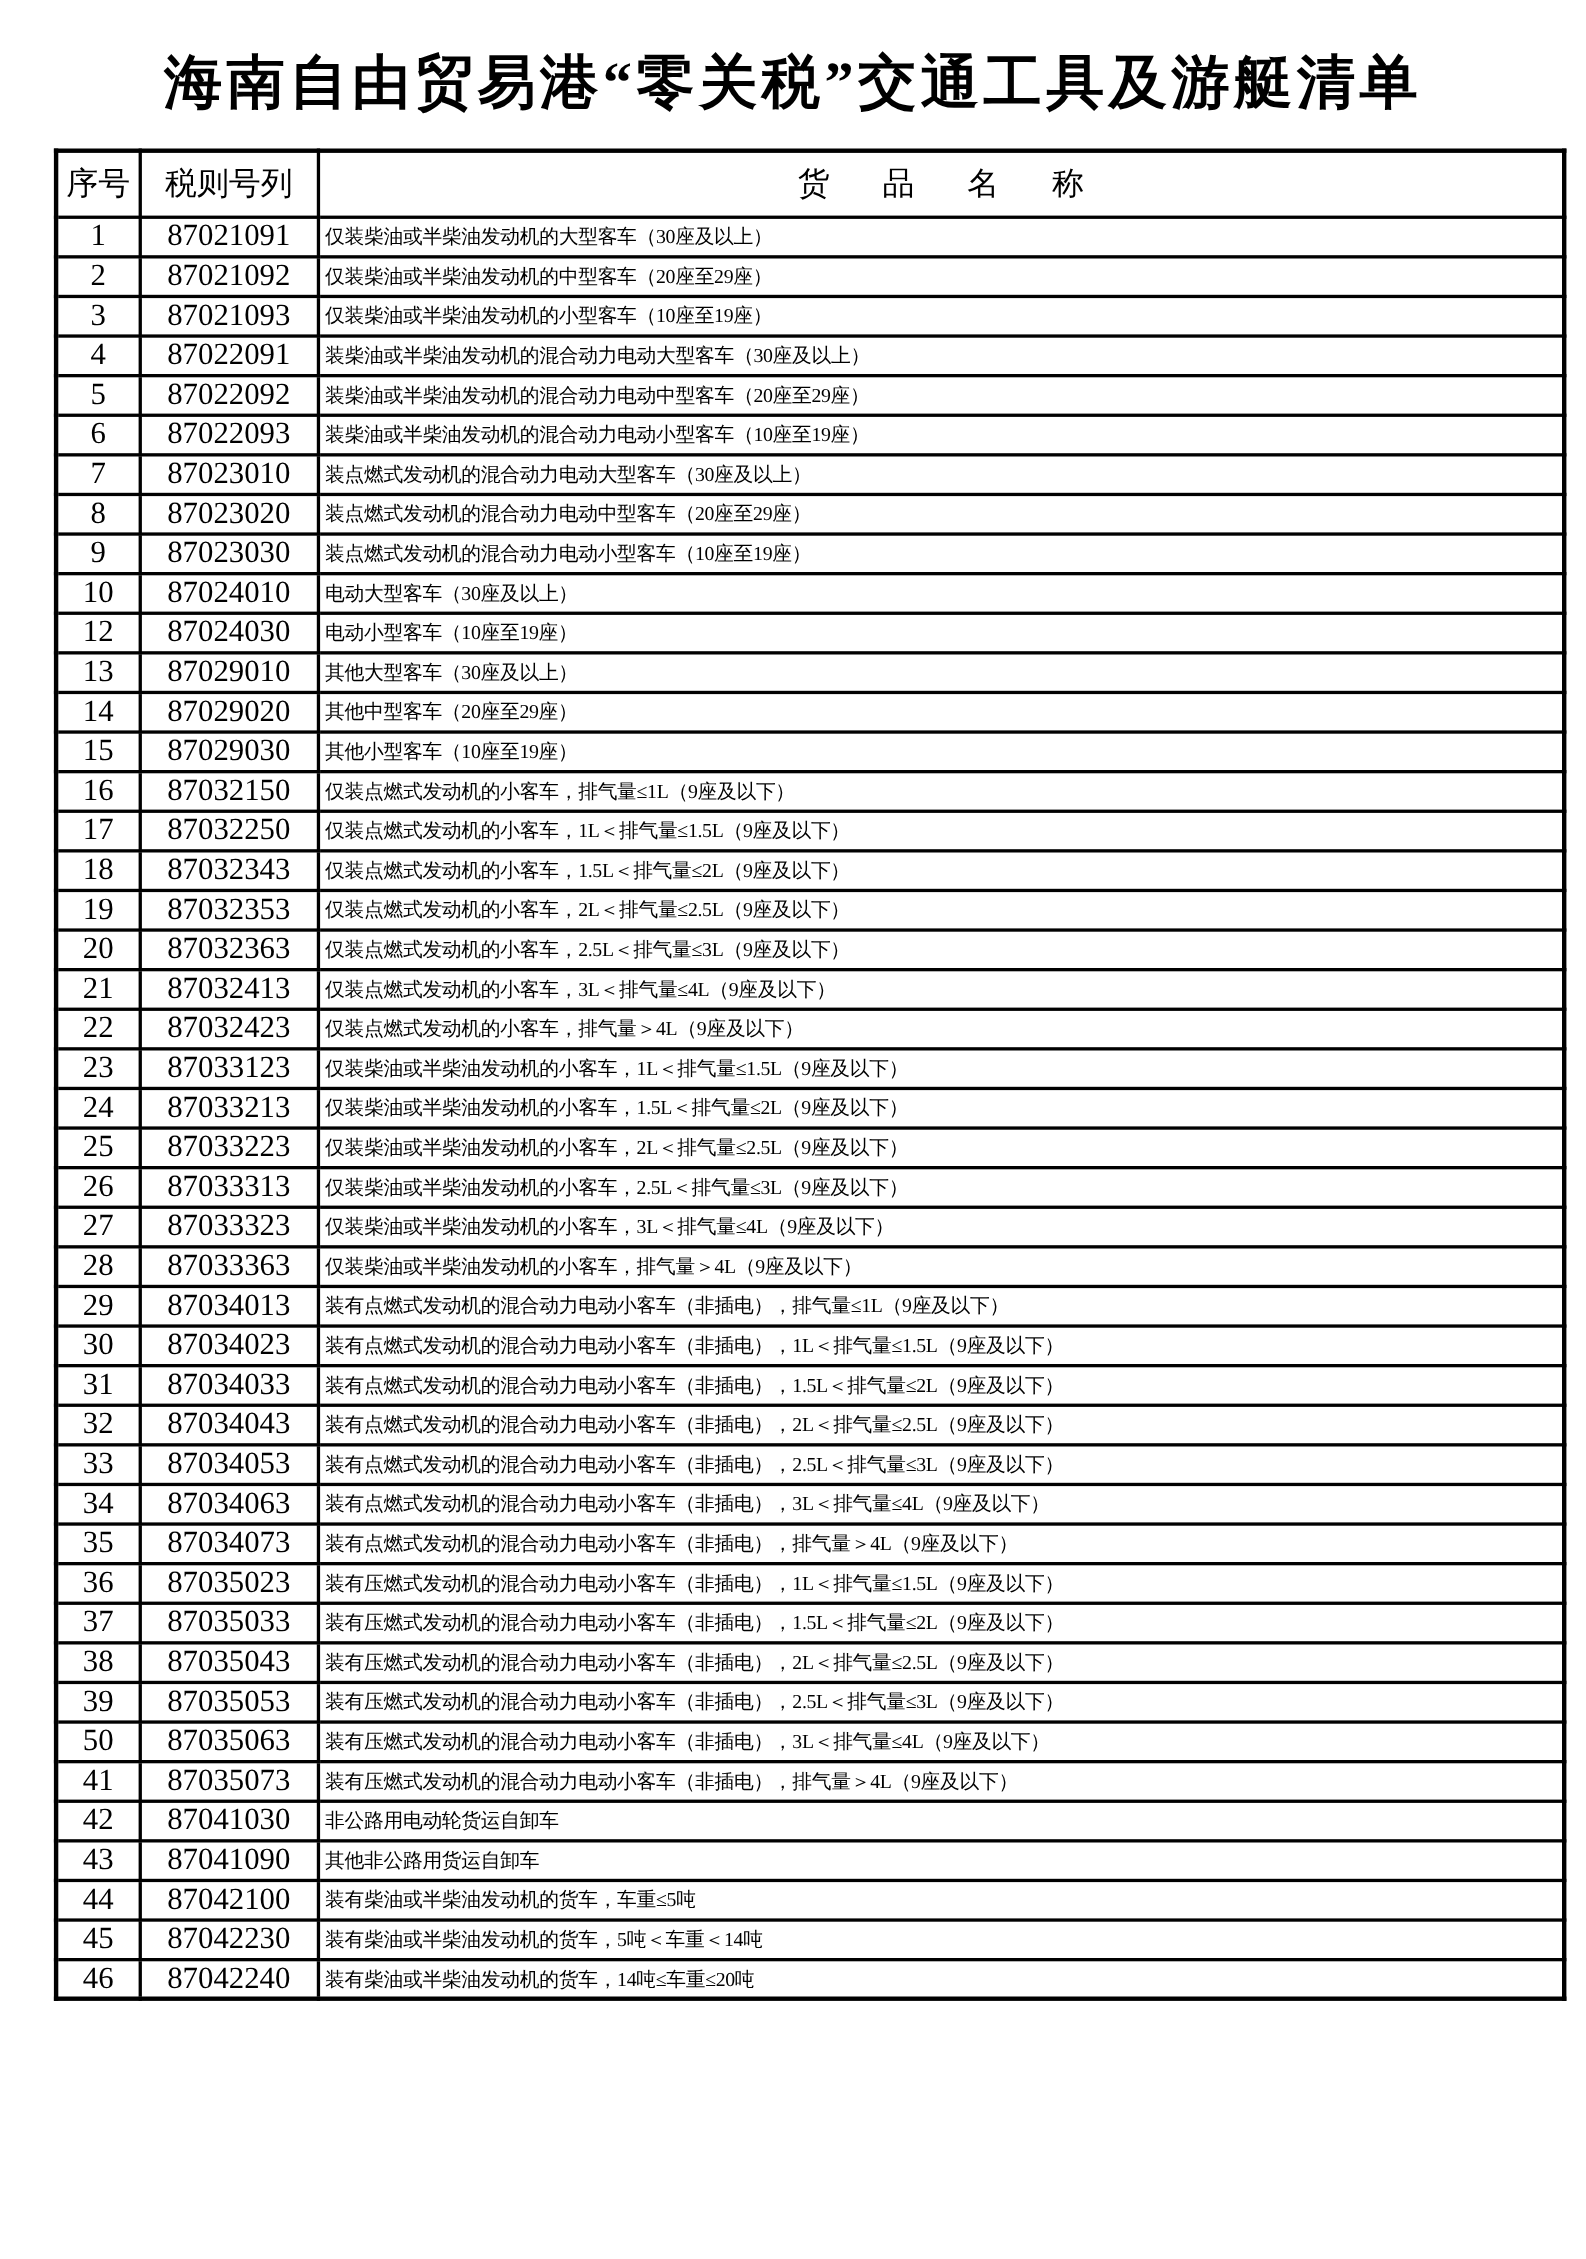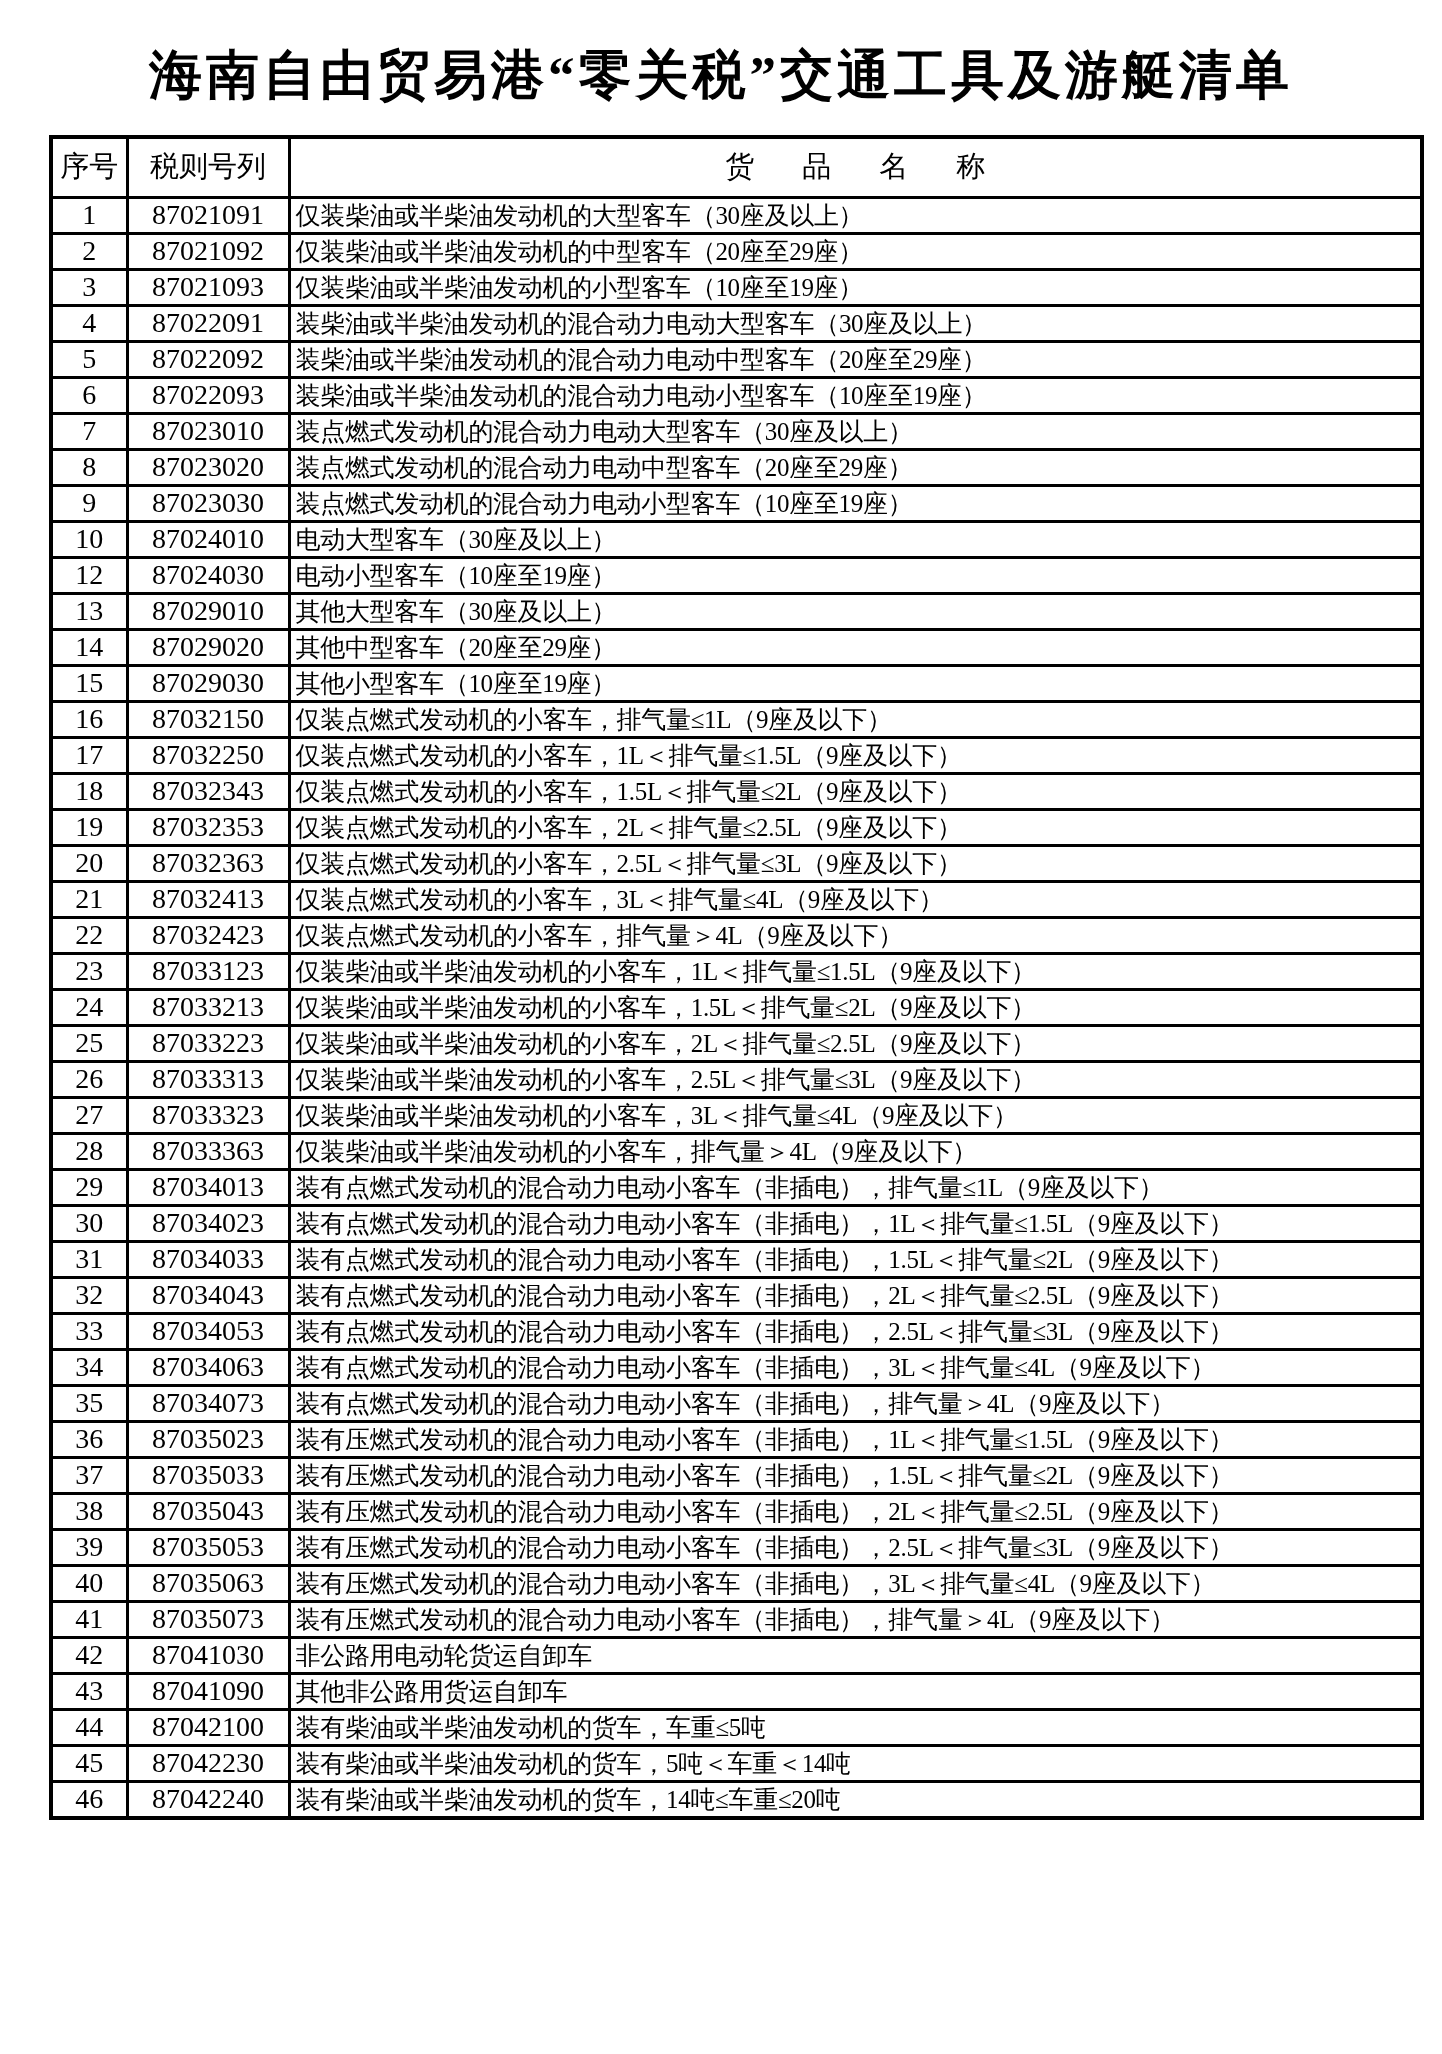--- a/index.html
+++ b/index.html
@@ -50,21 +50,21 @@
   .spread {
     letter-spacing: 48px;
     margin-right: -48px;
   }
   td.no, td.code {
     text-align: center;
     font-size: 28px;
     font-family: "Liberation Serif", "DejaVu Serif", serif;
   }
   td.name {
-    font-size: 25px;
+    font-size: 18px;
     padding-left: 5px;
     white-space: nowrap;
     letter-spacing: -0.3px;
     text-align: left;
   }
 </style>
 </head>
 <body>
 
 <div class="page">
@@ -313,21 +313,21 @@
     <td class="name">装有压燃式发动机的混合动力电动小客车（非插电），2L＜排气量≤2.5L（9座及以下）</td>
   </tr>
 
   <tr>
     <td class="no">39</td>
     <td class="code">87035053</td>
     <td class="name">装有压燃式发动机的混合动力电动小客车（非插电），2.5L＜排气量≤3L（9座及以下）</td>
   </tr>
 
   <tr>
-    <td class="no">40</td>
+    <td class="no">50</td>
     <td class="code">87035063</td>
     <td class="name">装有压燃式发动机的混合动力电动小客车（非插电），3L＜排气量≤4L（9座及以下）</td>
   </tr>
 
   <tr>
     <td class="no">41</td>
     <td class="code">87035073</td>
     <td class="name">装有压燃式发动机的混合动力电动小客车（非插电），排气量＞4L（9座及以下）</td>
   </tr>
 

